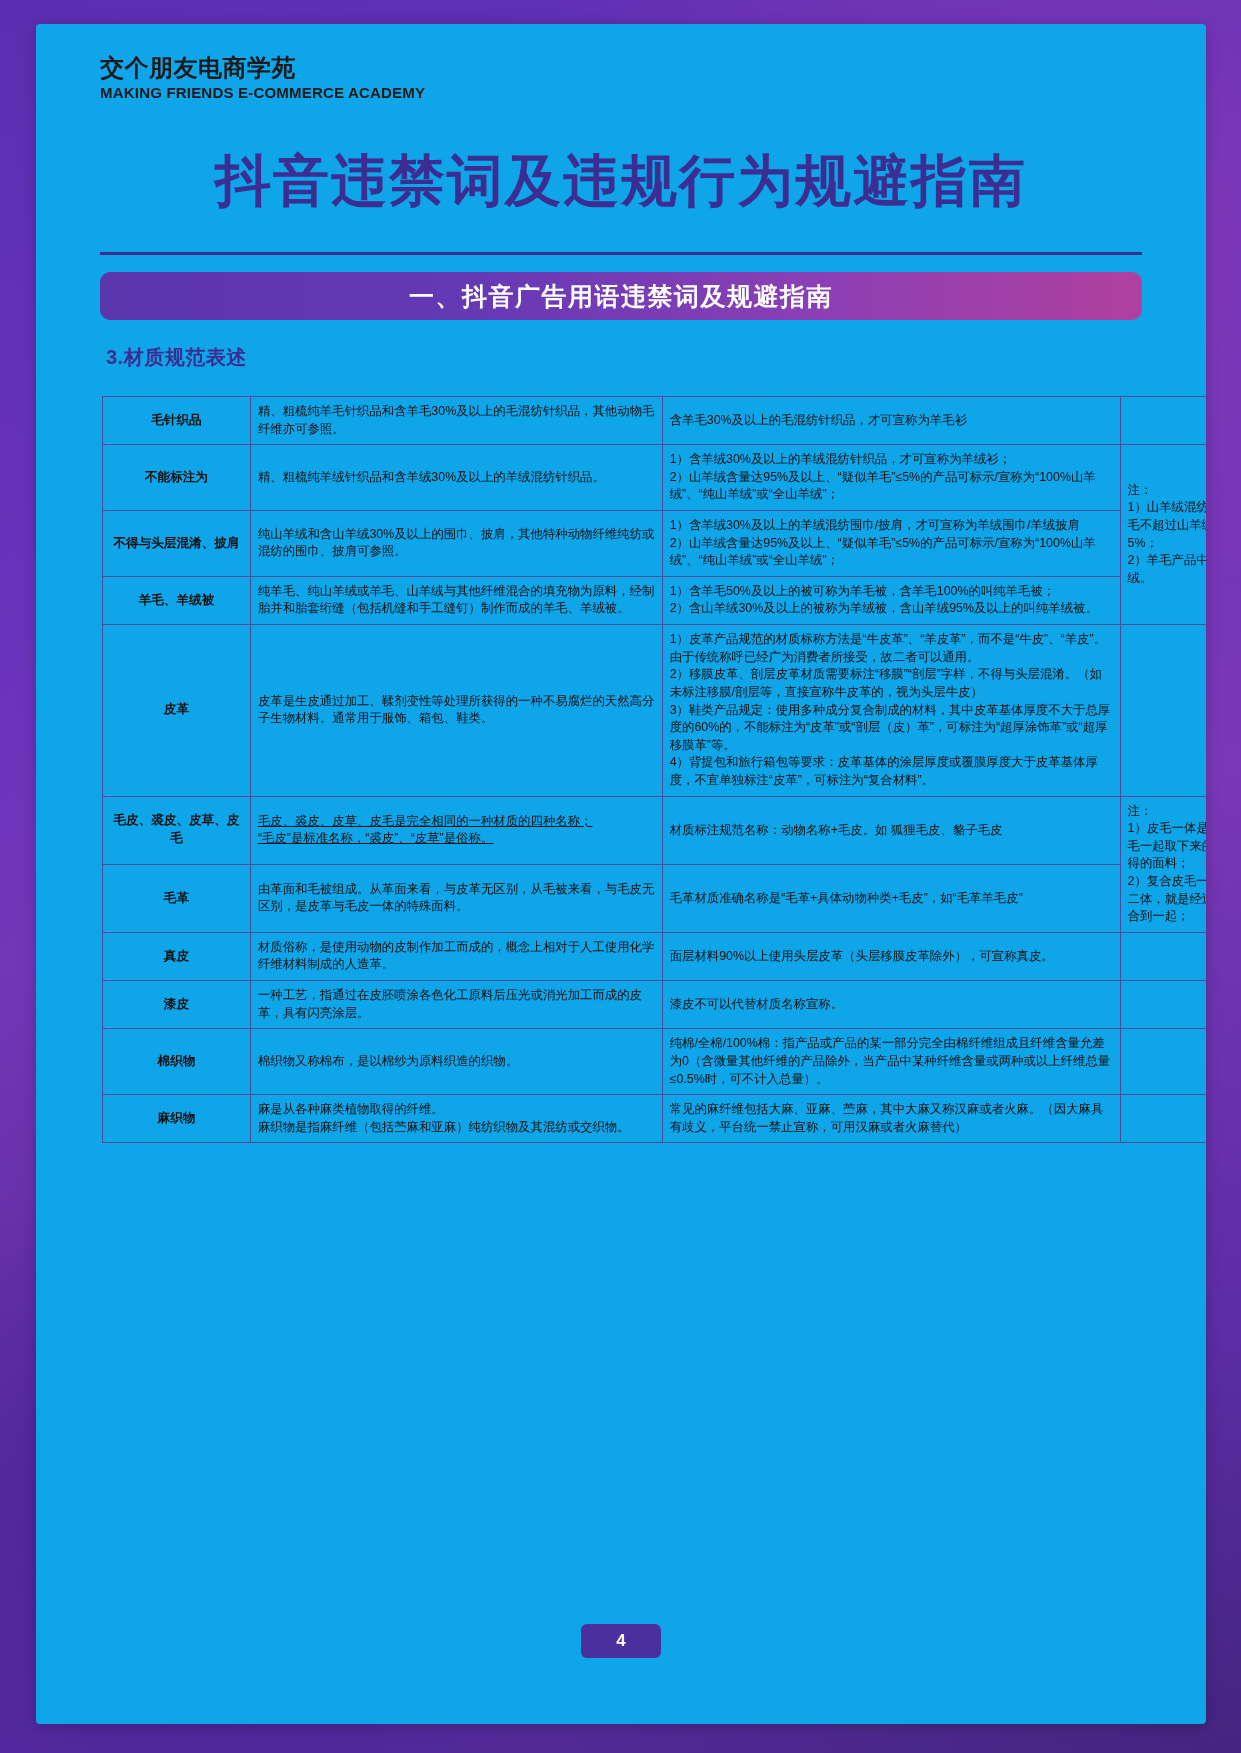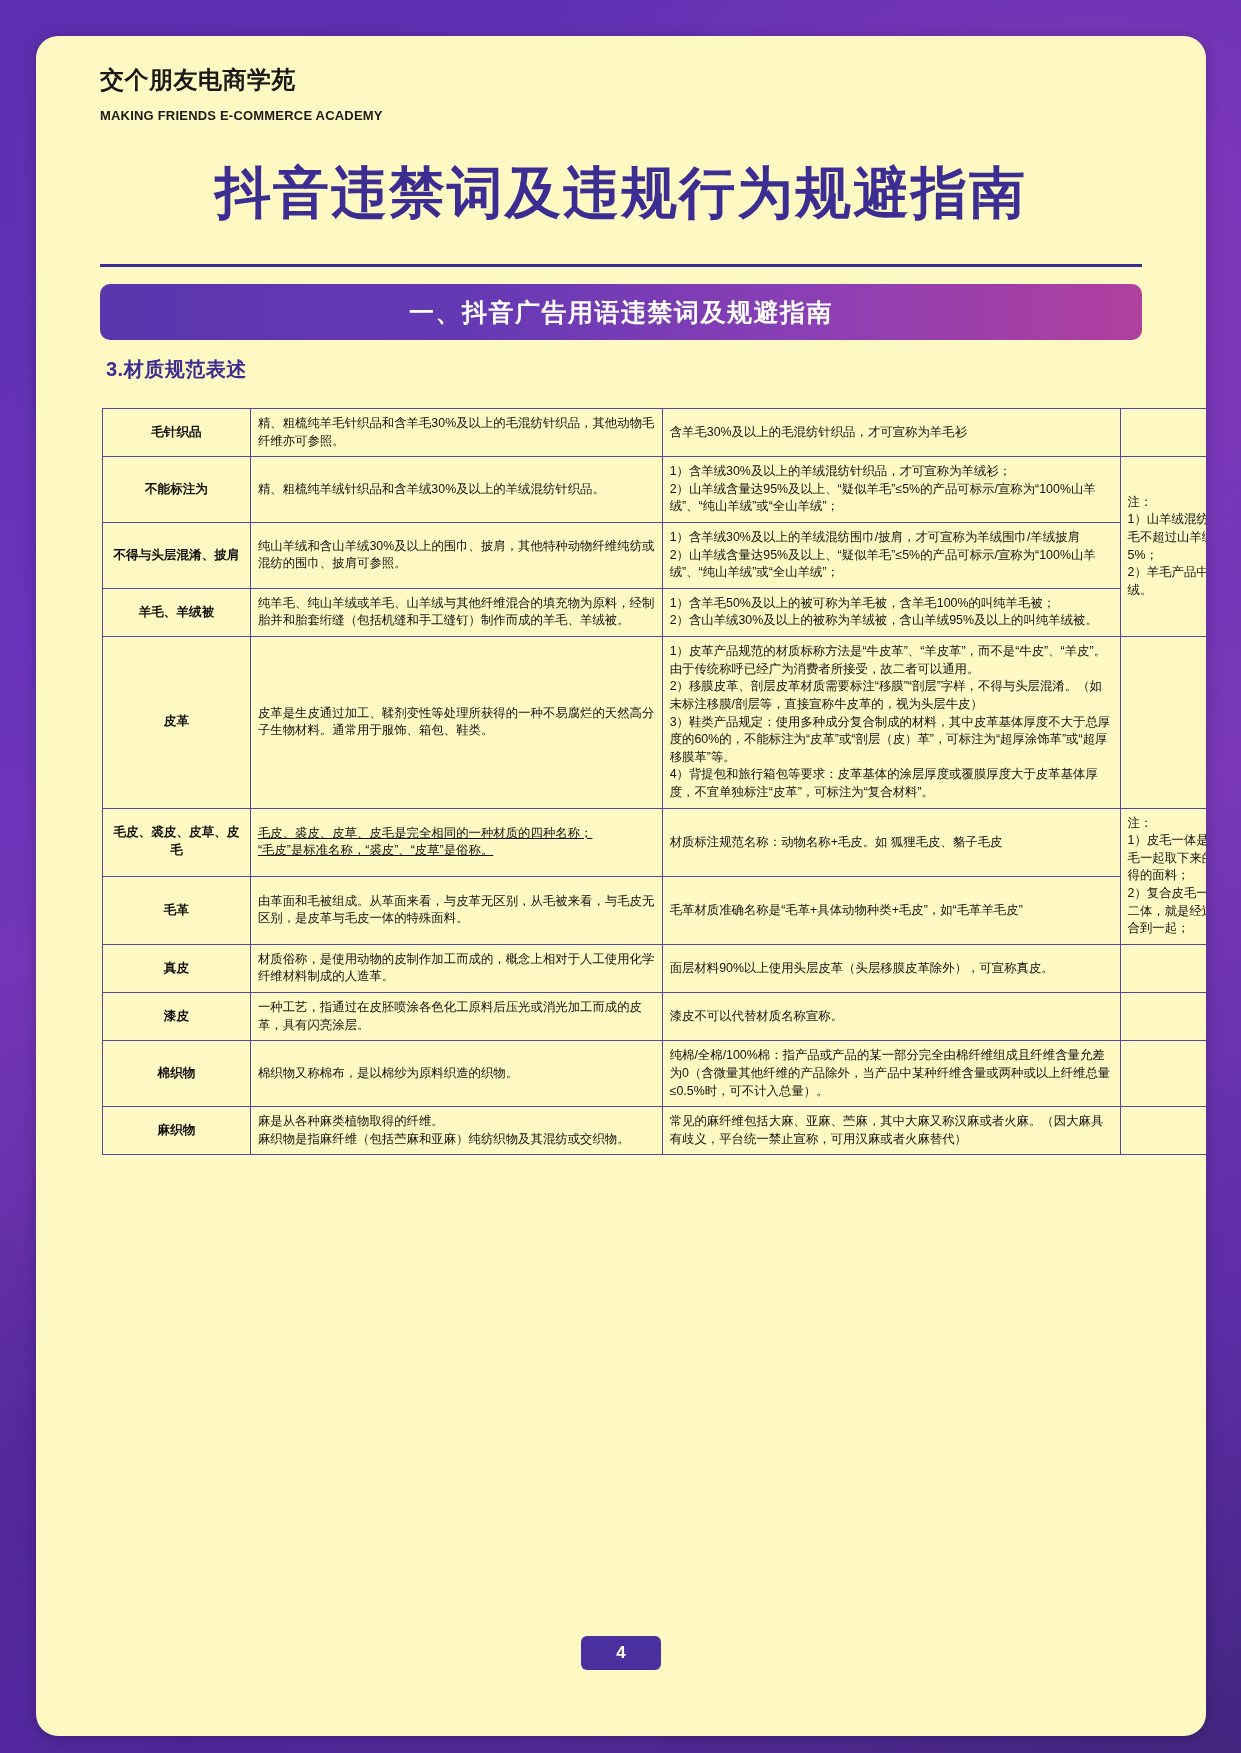--- a/index.html
+++ b/index.html
@@ -18,25 +18,25 @@
     position: absolute;
     inset: 0;
     background:
       radial-gradient(ellipse 900px 700px at 85% 12%, rgba(150,60,180,0.55), rgba(0,0,0,0) 62%),
       radial-gradient(ellipse 800px 900px at 10% 85%, rgba(60,30,140,0.65), rgba(0,0,0,0) 60%),
       linear-gradient(160deg, #5b2fb0 0%, #6a33bb 30%, #7a38b6 55%, #5d2da6 80%, #43257f 100%);
   }
   .sheet {
     position: absolute;
     left: 36px;
-    top: 36px;
+    top: 24px;
     width: 1170px;
     height: 1700px;
-    background: #fef9c3;
-    border-radius: 22px;
+    background: #0ea5e9;
+    border-radius: 4px;
     box-shadow: 0 2px 14px rgba(0,0,0,0.22);
     overflow: hidden;
   }
   .sheet-inner {
     position: relative;
     width: 100%;
     height: 100%;
     padding: 0;
     box-sizing: border-box;
   }
@@ -48,26 +48,26 @@
     top: 28px;
   }
   .brand-cn {
     font-size: 24px;
     font-weight: bold;
     color: #1a1a1a;
     letter-spacing: 0.5px;
     line-height: 1.3;
   }
   .brand-en {
-    font-size: 13px;
+    font-size: 15px;
     font-weight: bold;
     color: #1a1a1a;
     letter-spacing: 0.2px;
     line-height: 1.35;
-    margin-top: 12px;
+    margin-top: 0;
   }
 
   
   .main-title {
     position: absolute;
     left: 0;
     right: 0;
     top: 120px;
     text-align: center;
     font-size: 56px;
@@ -84,21 +84,21 @@
     height: 3px;
     background: #3b2d91;
   }
 
   
   .section-banner {
     position: absolute;
     left: 64px;
     right: 64px;
     top: 248px;
-    height: 56px;
+    height: 48px;
     border-radius: 10px;
     background: linear-gradient(90deg, #5b36ad 0%, #6439b4 35%, #8b3fb5 68%, #b0409e 100%);
     color: #ffffff;
     font-size: 25px;
     font-weight: bold;
     letter-spacing: 1.5px;
     display: flex;
     align-items: center;
     justify-content: center;
   }

